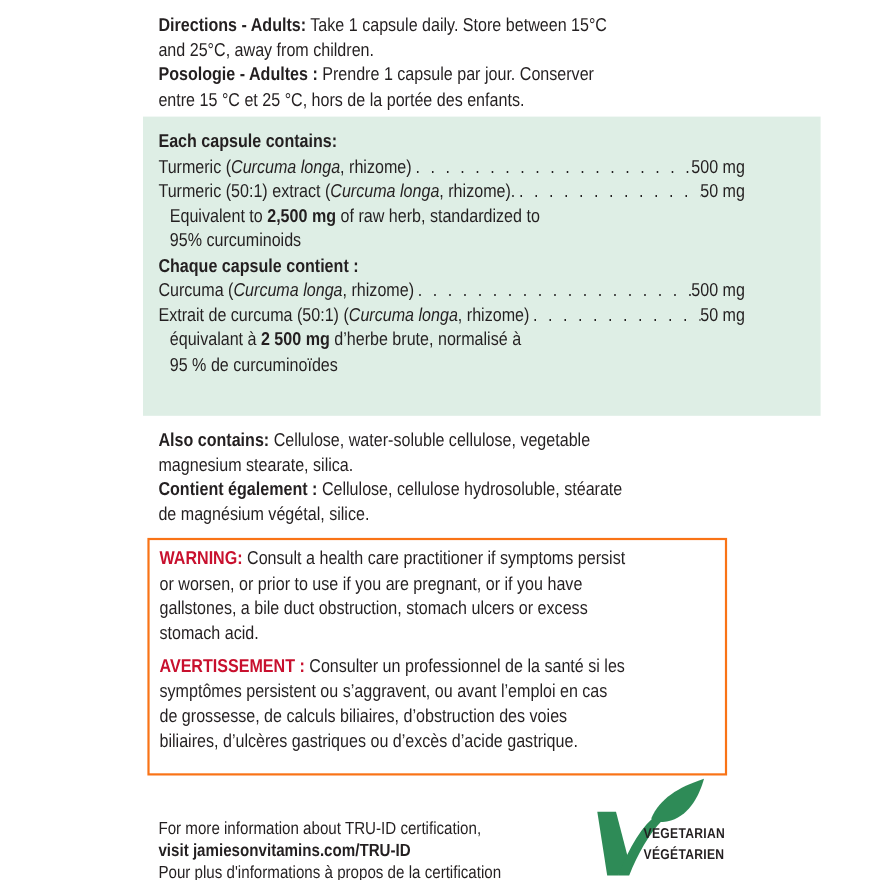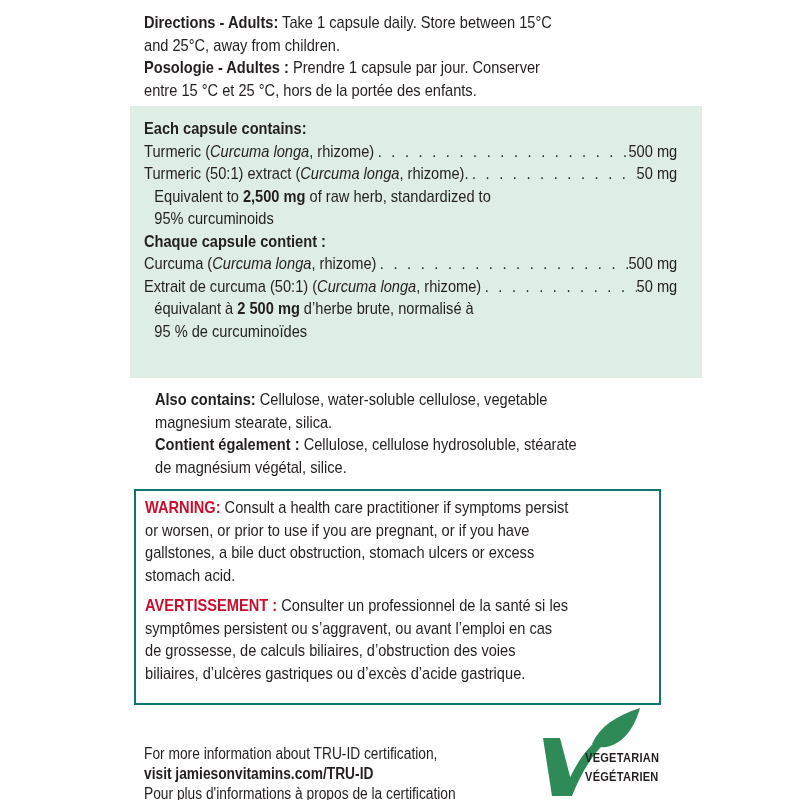--- a/index.html
+++ b/index.html
@@ -4,31 +4,31 @@
 <style>
   html, body { margin:0; padding:0; background:#ffffff; }
   body { width:800px; height:800px; position:relative; overflow:hidden;
          font-family:"Liberation Sans", sans-serif; color:#231f20; }
   .txt { font-family:"Liberation Sans", sans-serif; font-size:17px; line-height:22.5px;
          transform:scaleX(0.86); transform-origin:left top; white-space:nowrap; }
   .b { font-weight:bold; }
   .i { font-style:italic; }
   .section { position:absolute; left:144px; }
   #directions { top:12px; }
-  #ingredients-box { position:absolute; left:130px; top:106px; width:572px; height:272px;
+  #ingredients-box { position:absolute; left:130px; top:106px; width:616px; height:272px;
                      background:#deeee5; }
   #ingredients-box .inner { position:absolute; left:14px; top:12px; }
   .row { display:flex; width:620px; }
   .row .name { flex:0 0 auto; }
   .row .dots { flex:1 1 auto; overflow:hidden; letter-spacing:3.2px; padding:0 4px; }
   .row .amt { flex:0 0 auto; }
   .indent { padding-left:12px; }
-  #also { top:389px;margin-left:11px; }
+  #also { top:389px; }
   #warning-box { position:absolute; left:134px; top:489px; width:527px; height:216px;
-                 border:2px solid #0f766e; box-sizing:border-box; }
+                 border:2px solid #f97316; box-sizing:border-box; }
   #warning-box .inner { position:absolute; left:9px; top:6px; }
   .red { color:#c8102e; font-weight:bold; }
   .gap { height:8px; }
   #footer { top:744px; left:144px; }
   #veg-logo { position:absolute; left:540px; top:700px; width:140px; height:100px; }
   .veg-text { position:absolute; left:585px; font-family:"Liberation Sans", sans-serif;
               font-weight:bold; font-size:13px; color:#231f20; transform:scaleX(0.85);
               transform-origin:left top; letter-spacing:0.3px; }
 </style>
 </head>

